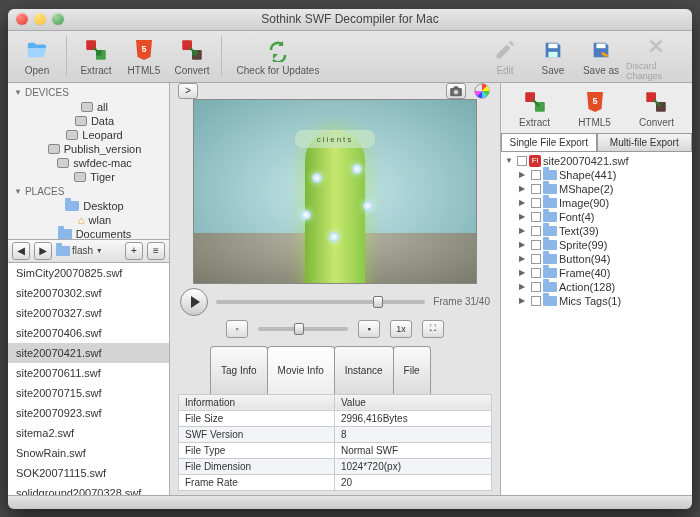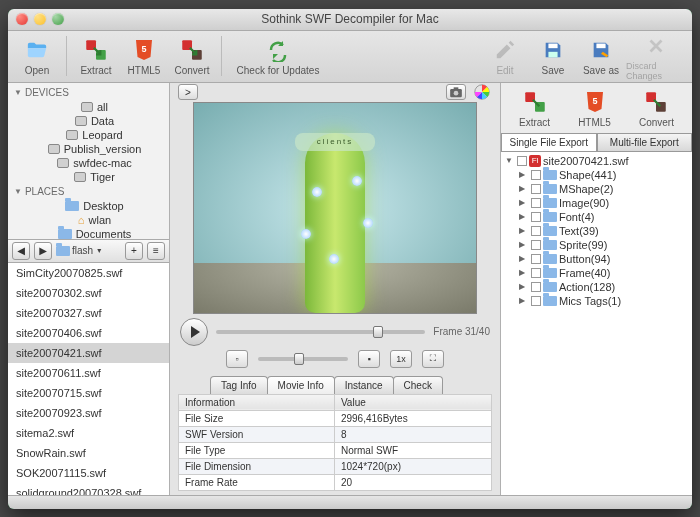--- a/index.html
+++ b/index.html
@@ -51,21 +51,21 @@
 .controls { padding: 4px 10px; display: flex; flex-direction: column; gap: 4px; }
 .ctl-row { display: flex; align-items: center; gap: 8px; }
 .play-btn { width: 28px; height: 28px; border-radius: 50%; background: linear-gradient(#fff, #ccc); border: 1px solid #888; display: flex; align-items: center; justify-content: center; cursor: pointer; }
 .play-btn::after { content: ""; border-left: 9px solid #333; border-top: 6px solid transparent; border-bottom: 6px solid transparent; margin-left: 2px; }
 .slider { flex: 1; height: 4px; background: #bbb; border-radius: 2px; position: relative; }
 .slider-thumb { position: absolute; top: -4px; width: 10px; height: 12px; background: linear-gradient(#fff, #ccc); border: 1px solid #777; border-radius: 2px; cursor: pointer; }
 .frame-label { font-size: 10px; color: #666; }
 .small-btn { width: 22px; height: 18px; background: linear-gradient(#fff, #ddd); border: 1px solid #999; border-radius: 3px; display: flex; align-items: center; justify-content: center; font-size: 9px; cursor: pointer; }
 
 .tabs { display: flex; gap: 0; padding-left: 40px; padding-top: 4px; }
-.tab { padding: 3px 10px; font-size: 10px; background: linear-gradient(#fafafa, #dcdcdc); border: 1px solid #999; border-bottom: none; border-radius: 4px 4px 0 0; cursor: pointer; margin-right: -1px; }
+.tab { padding: 18px 10px; font-size: 10px; background: linear-gradient(#fafafa, #dcdcdc); border: 1px solid #999; border-bottom: none; border-radius: 4px 4px 0 0; cursor: pointer; margin-right: -1px; }
 .tab.active { background: linear-gradient(#fff, #eee); }
 .info-table { border: 1px solid #999; background: #fff; margin: 0 8px 4px; border-collapse: collapse; width: calc(100% - 16px); }
 .info-table th, .info-table td { border: 1px solid #ccc; padding: 2px 6px; text-align: left; font-size: 10px; font-weight: normal; }
 .info-table th { background: linear-gradient(#f4f4f4, #e4e4e4); }
 .info-table tr:nth-child(even) td { background: #f2f4f8; }
 
 .rightpane { width: 192px; border-left: 1px solid #b0b0b0; display: flex; flex-direction: column; background: #ececec; }
 .rp-toolbar { height: 50px; display: flex; justify-content: space-around; align-items: center; padding: 2px 4px; }
 .rp-item { display: flex; flex-direction: column; align-items: center; cursor: pointer; }
 .rp-tabs { display: flex; border-bottom: 1px solid #999; }
@@ -308,21 +308,21 @@
             </div>
           <div class="small-btn">▪</div>
           <div class="small-btn">1x</div>
           <div class="small-btn">⛶</div>
         </div>
       </div>
       <div class="tabs">
         <div class="tab">Tag Info</div>
         <div class="tab active">Movie Info</div>
         <div class="tab">Instance</div>
-        <div class="tab">Check</div>
+        <div class="tab">File</div>
       </div>
       <table class="info-table">
         <thead>
             <tr>
               <th>Information</th>
               <th>Value</th>
             </tr>
           </thead>
         <tbody id="info-body">
             <tr>

